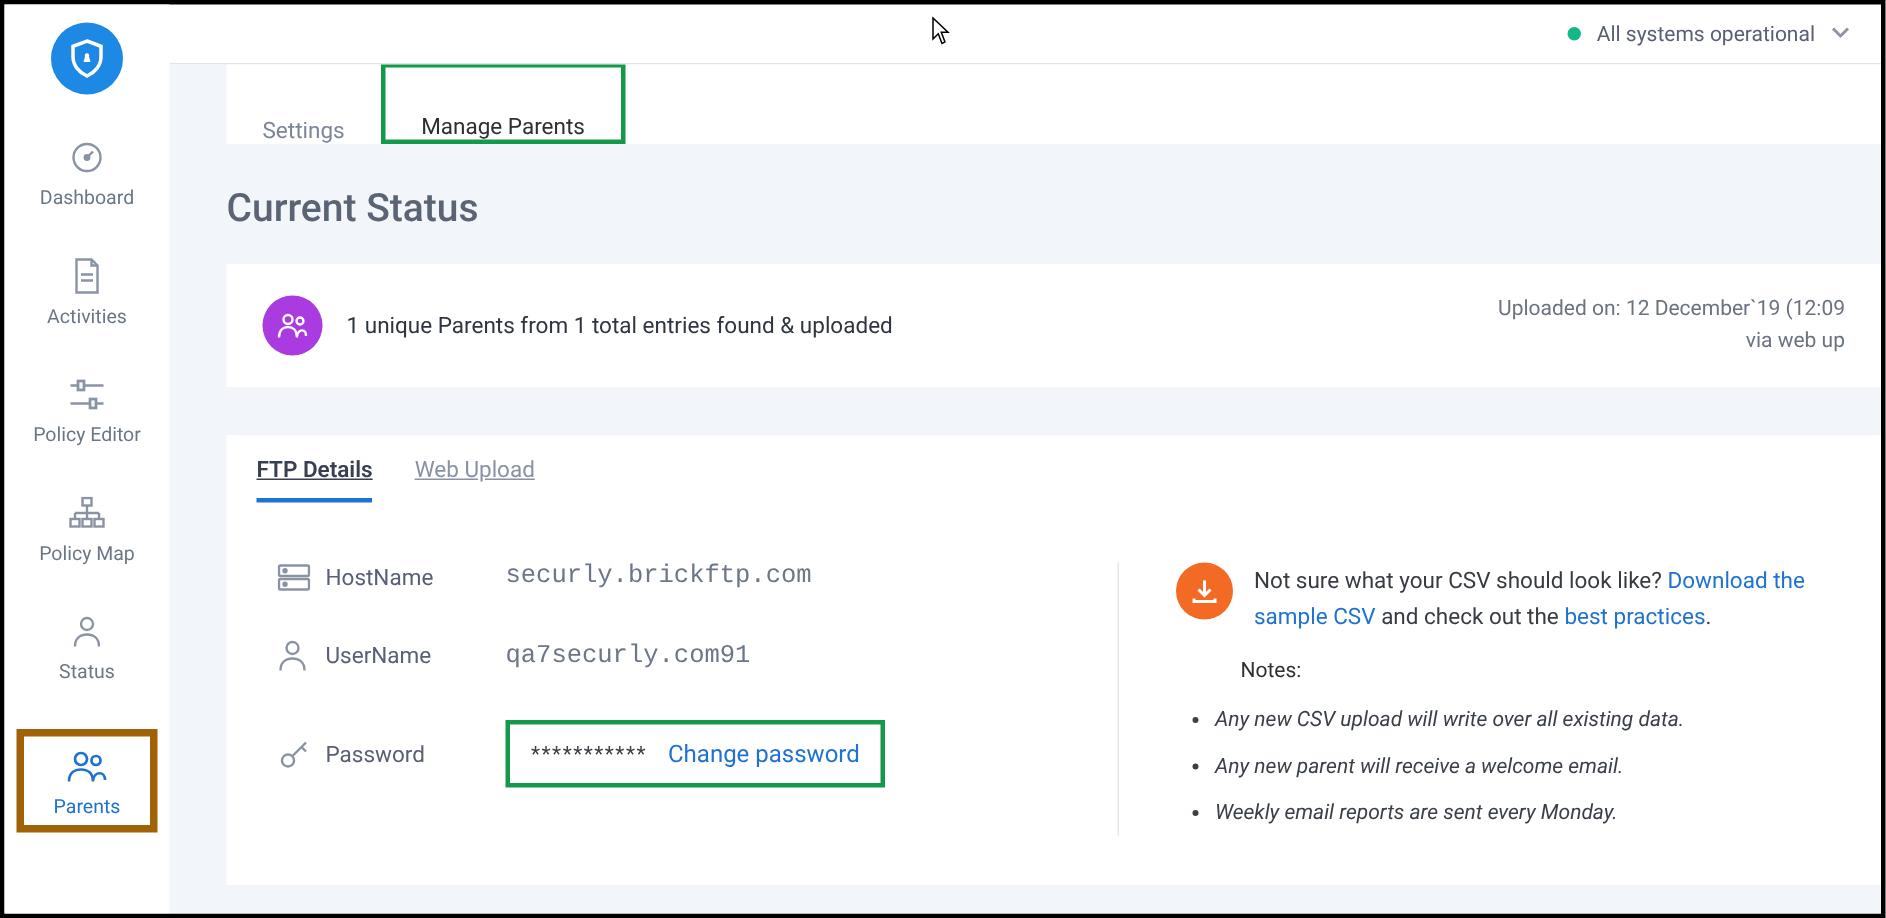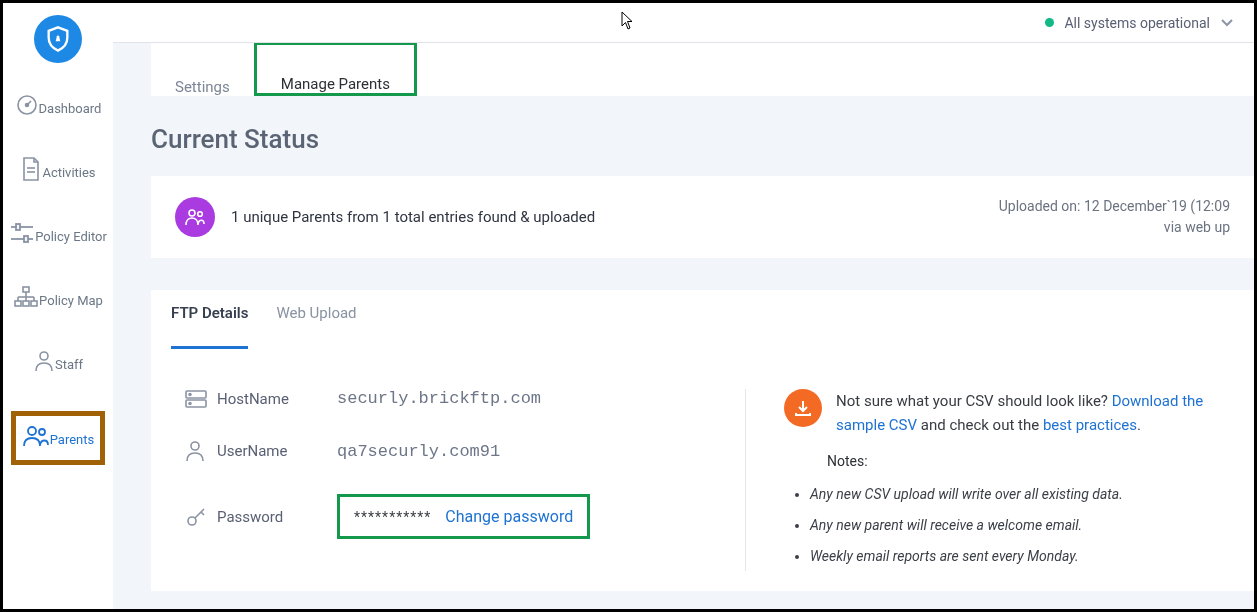--- a/index.html
+++ b/index.html
@@ -23,21 +23,21 @@
   }
   .logo {
     width: 48px; height: 48px;
     background: #1e88e5;
     border-radius: 50%;
     margin: 4px auto 28px auto;
     display: flex; align-items: center; justify-content: center;
   }
   .sidebar-item {
     display: flex;
-    flex-direction: row;
+    flex-direction: column;
     align-items: center;
     justify-content: center;
     margin-bottom: 30px;
     cursor: pointer;
     color: #6b7785;
     font-size: 13px;
   }
   .sidebar-item .icon-wrap {
     height: 28px;
     display: flex; align-items: center; justify-content: center;
@@ -129,22 +129,23 @@
     min-height: 300px;
   }
   .tabs-inner {
     display: flex;
     gap: 28px;
     padding: 14px 20px 0 20px;
   }
   .tab-inner {
     font-size: 15px;
     color: #8992a2;
-    padding-bottom: 24px;
+    padding-bottom: 10px;
     cursor: pointer;
+    text-decoration: underline;
   }
   .tab-inner.active {
     color: #384050;
     font-weight: 600;
     border-bottom: 3px solid #1e72d2;
   }
   .detail-body {
     display: flex;
     padding: 40px 34px 20px 34px;
   }
@@ -268,21 +269,21 @@
     <span>Policy Map</span>
   </div>
 
   <div class="sidebar-item">
     <div class="icon-wrap">
       <svg width="22" height="24" viewBox="0 0 22 24" stroke="#8a93a3" stroke-width="1.6" fill="none">
           <circle cx="11" cy="7" r="4"></circle>
           <path d="M3 22 C3 16 7 14 11 14 C15 14 19 16 19 22"></path>
         </svg>
     </div>
-    <span>Staff</span>
+    <span>Status</span>
   </div>
 
   <div class="sidebar-item active highlighted">
     <div class="icon-wrap">
       <svg width="28" height="24" viewBox="0 0 28 24" stroke="#1e72d2" stroke-width="1.8" fill="none">
           <circle cx="10" cy="7" r="4"></circle>
           <path d="M2 22 C2 16 6 14 10 14 C14 14 18 16 18 22"></path>
           <circle cx="20" cy="8" r="3"></circle>
           <path d="M18 21 C19 15 26 15 26 21"></path>
         </svg>

